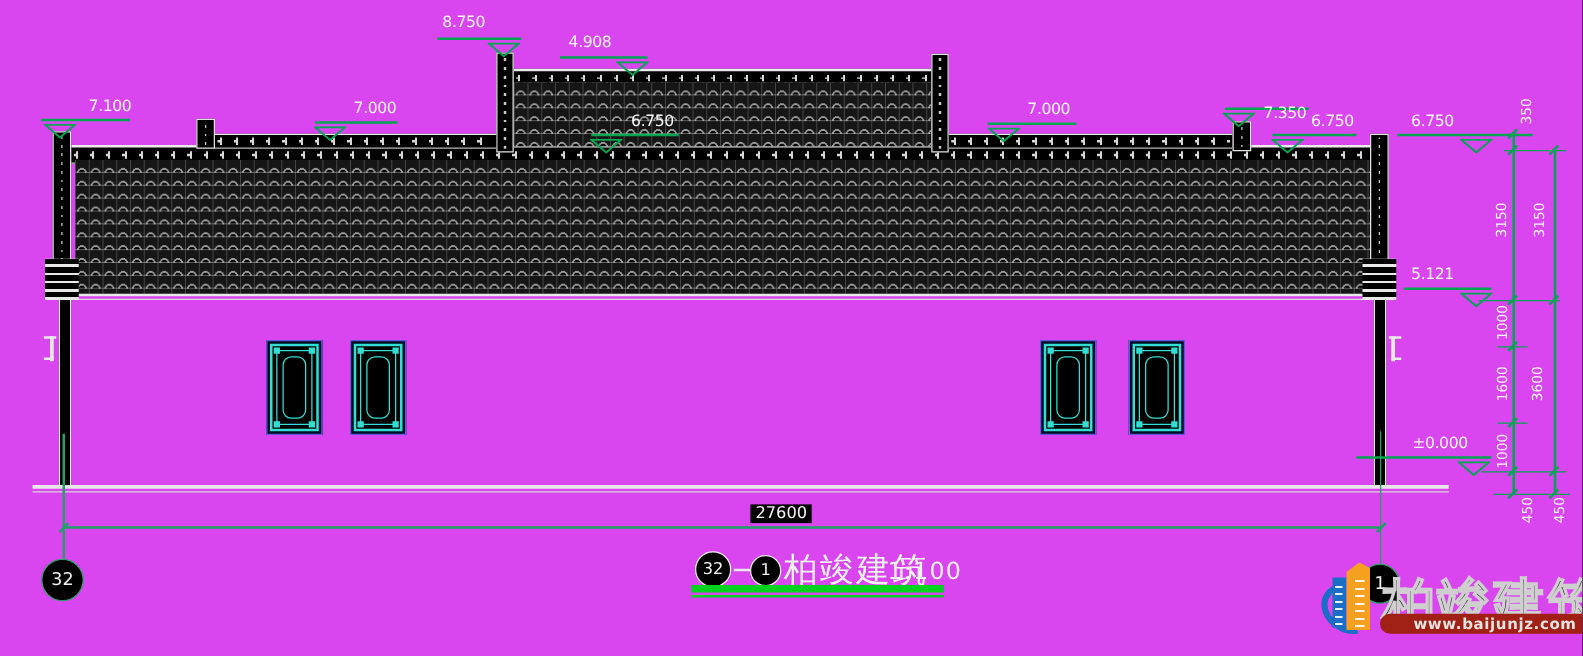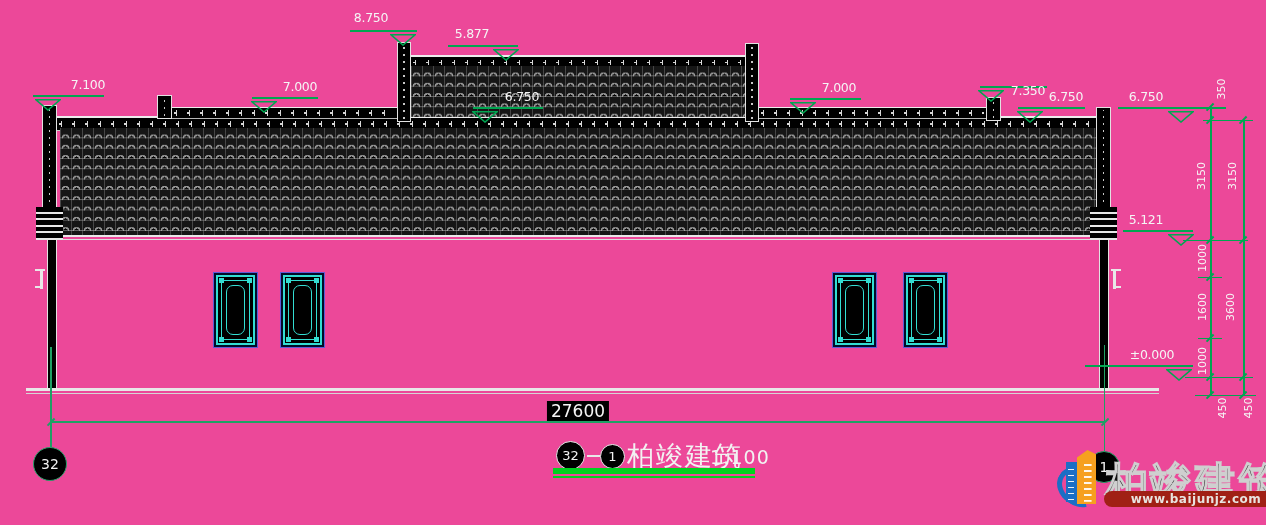--- a/index.html
+++ b/index.html
@@ -1,16 +1,16 @@
 <!DOCTYPE html>
 <html><head>
 <meta charset="utf-8">
 <style>
   html,body{margin:0;padding:0;background:#000;}
-  .canvas{position:relative;width:1266px;height:525px;background:#ec4899;overflow:hidden;
+  .canvas{position:relative;width:1266px;height:525px;background:#d946ef;overflow:hidden;
           font-family:"DejaVu Sans",sans-serif;}
   .abs{position:absolute;}
   
   .wl{position:absolute;background:#e8e8e8;}
   
   .gl{position:absolute;background:#00a651;}
   .tl{position:absolute;background:#1fa065;}
   
   .tiles{position:absolute;background-color:#0e0e0e;
     background-image:
@@ -38,21 +38,21 @@
   .win .f1{position:absolute;inset:2px;border:2px solid #33ddd2;background:#000;}
   .win .f2{position:absolute;inset:7px;border:1.6px solid #33ddd2;}
   .win .pane{position:absolute;inset:12px;background:#000;border:1.4px solid #33ddd2;border-radius:7px;}
   .win .dot{position:absolute;width:5px;height:5px;background:#33ddd2;}
   
   .elabel{position:absolute;transform:translate(-50%,-50%);color:#f5f5f5;font-size:12.5px;
           letter-spacing:-0.3px;white-space:nowrap;}
   .rlabel{position:absolute;transform:translate(-50%,-50%) rotate(-90deg);color:#f5f5f5;font-size:11px;white-space:nowrap;}
   .tick{position:absolute;width:10px;height:1.8px;background:#00a651;transform:translate(-50%,-50%) rotate(-45deg);}
   .ttick{position:absolute;width:10px;height:1.8px;background:#1fa065;transform:translate(-50%,-50%) rotate(-45deg);}
-  .dimnum{position:absolute;transform:translate(-50%,-50%);color:#f5f5f5;font-size:17px;background:#000;padding:0 4px;white-space:nowrap;}
+  .dimnum{position:absolute;transform:translate(-50%,-50%);color:#f5f5f5;font-size:13px;background:#000;padding:0 4px;white-space:nowrap;margin-left:47px;}
   
   .bubble{position:absolute;border:1.6px solid #2aa06a;border-radius:50%;color:#f2f2f2;
           display:flex;align-items:center;justify-content:center;font-size:14px;background:#000;box-sizing:border-box;}
   
   .tbubble{position:absolute;border:1.3px solid #ededed;border-radius:50%;color:#f2f2f2;
            display:flex;align-items:center;justify-content:center;background:#000;box-sizing:border-box;}
   .tname{position:absolute;color:#f2f2f2;font-size:27px;letter-spacing:2px;white-space:nowrap;}
   .tscale{position:absolute;color:#f2f2f2;font-size:19px;letter-spacing:1px;white-space:nowrap;}
   
   .brand{position:absolute;font-size:42px;font-weight:bold;letter-spacing:2px;color:#141414;
@@ -148,21 +148,21 @@
         <div style="position: absolute; left: 390px; top: 31px; width: 26px; height: 12px;"><svg width="26" height="12" viewBox="0 0 26 12">
             <path d="M1,0.8 L25,0.8 L13,11 Z" fill="none" stroke="#00a651" stroke-width="1.6"></path>
           </svg></div>
         <div class="elabel" style="left: 371px; top: 17px;">8.750</div>
       </div>
       <div>
         <div class="gl" style="left: 448px; top: 45px; width: 70px; height: 1.6px;"></div>
         <div style="position: absolute; left: 493px; top: 46px; width: 26px; height: 12px;"><svg width="26" height="12" viewBox="0 0 26 12">
             <path d="M1,0.8 L25,0.8 L13,11 Z" fill="none" stroke="#00a651" stroke-width="1.6"></path>
           </svg></div>
-        <div class="elabel" style="left: 472px; top: 33px;">5.877</div>
+        <div class="elabel" style="left: 472px; top: 33px;">4.908</div>
       </div>
       <div>
         <div class="gl" style="left: 33px; top: 95px; width: 71px; height: 1.6px;"></div>
         <div style="position: absolute; left: 35px; top: 96px; width: 26px; height: 12px;"><svg width="26" height="12" viewBox="0 0 26 12">
             <path d="M1,0.8 L25,0.8 L13,11 Z" fill="none" stroke="#00a651" stroke-width="1.6"></path>
           </svg></div>
         <div class="elabel" style="left: 88px; top: 84px;">7.100</div>
       </div>
       <div>
         <div class="gl" style="left: 252px; top: 97px; width: 66px; height: 1.6px;"></div>

